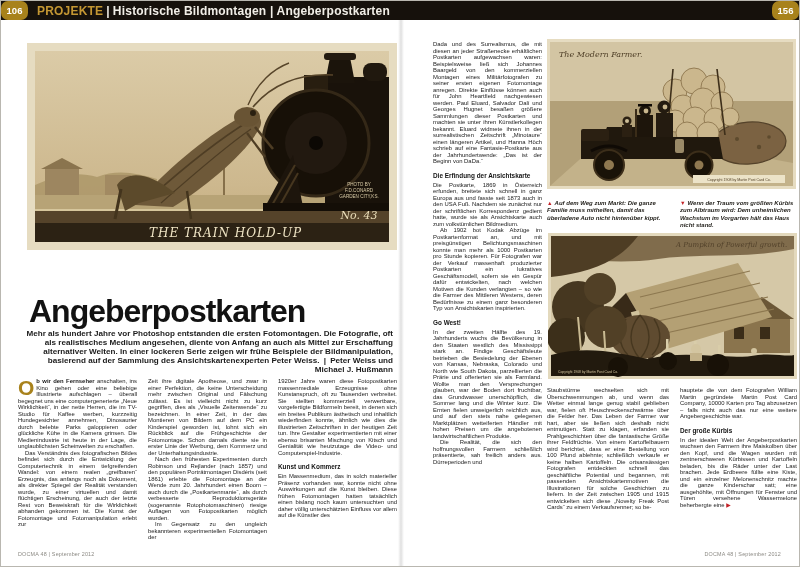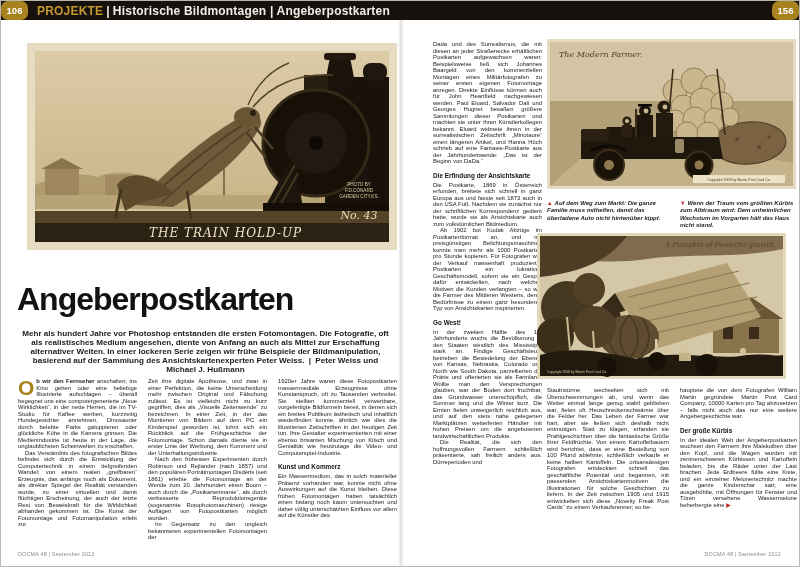--- a/index.html
+++ b/index.html
@@ -16,27 +16,27 @@
   .crumb.cl{left:36px}.crumb.cr{right:36px}
   .gold{color:#c49733}
   .sep{margin:0 3px;color:#f1eee7}
   
   .gutter{position:absolute;left:397px;top:19px;width:6px;height:548px;
     background:linear-gradient(90deg,rgba(0,0,0,0),rgba(0,0,0,.12) 50%,rgba(0,0,0,0));}
   
   figure{margin:0;padding:0;position:absolute;}
   .hero{left:26px;top:42px;}
   .farmer{left:546px;top:38px;}
-  .pumpkin{left:536px;top:232px;}
+  .pumpkin{left:547px;top:232px;}
   svg{display:block}
   
-  .title{position:absolute;left:16px;top:281px;margin:0;font-size:32px;letter-spacing:-1px;
+  .title{position:absolute;left:16px;top:281px;margin:12px;font-size:32px;letter-spacing:-1px;
     font-weight:bold;color:#121212;line-height:34px;}
   .standfirst{position:absolute;left:17px;top:329px;width:375px;margin:0;
-    font-size:8.1px;line-height:8.9px;font-weight:bold;color:#1c1c1c;text-align:center;}
+    font-size:8.1px;line-height:8.9px;font-weight:bold;color:#1c1c1c;text-align:right;}
   .sf-sep{margin:0 2px;}
   
   .col{position:absolute;top:377px;width:119px;height:169px;overflow:hidden;
     font-size:5.9px;line-height:6.5px;text-align:justify;color:#1b1b1b;}
   .c1{left:17px}.c2{left:147px}.c3{left:277px}
   .rc1{left:432px;top:40px;width:109px;height:512px;}
   .rc2{left:546px;top:386px;width:122px;height:162px;}
   .rc3{left:679px;top:386px;width:117px;height:162px;}
   .col p{margin:0;}
   .col p.ind{text-indent:7px;}

